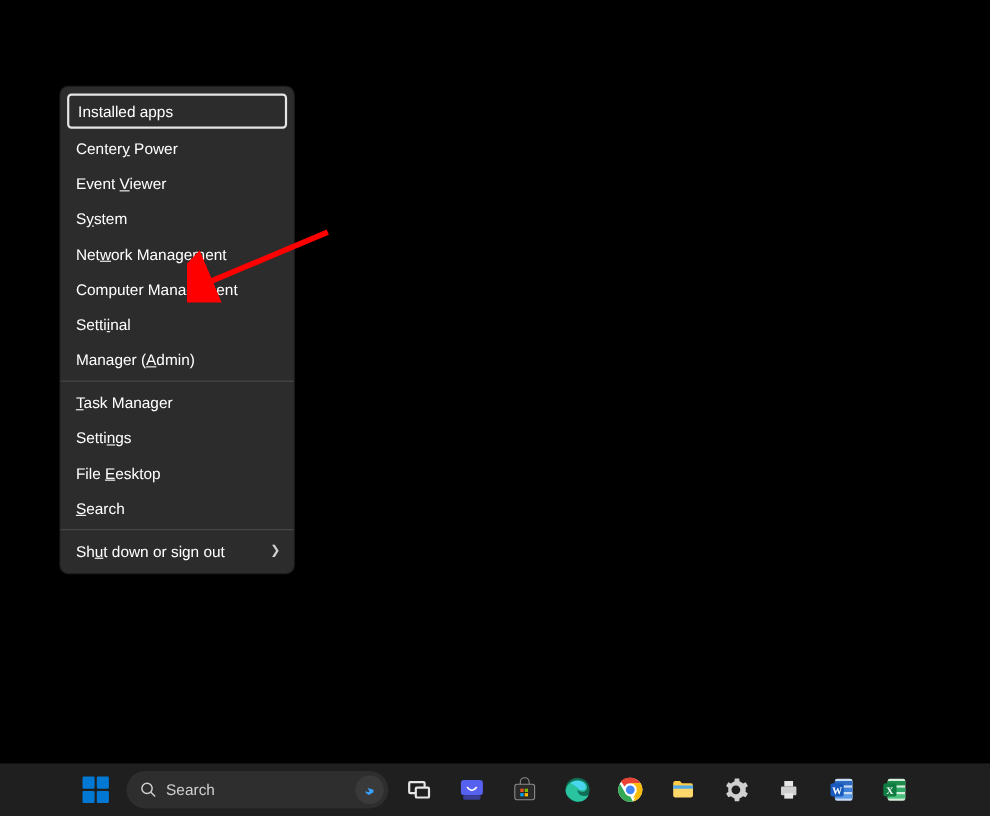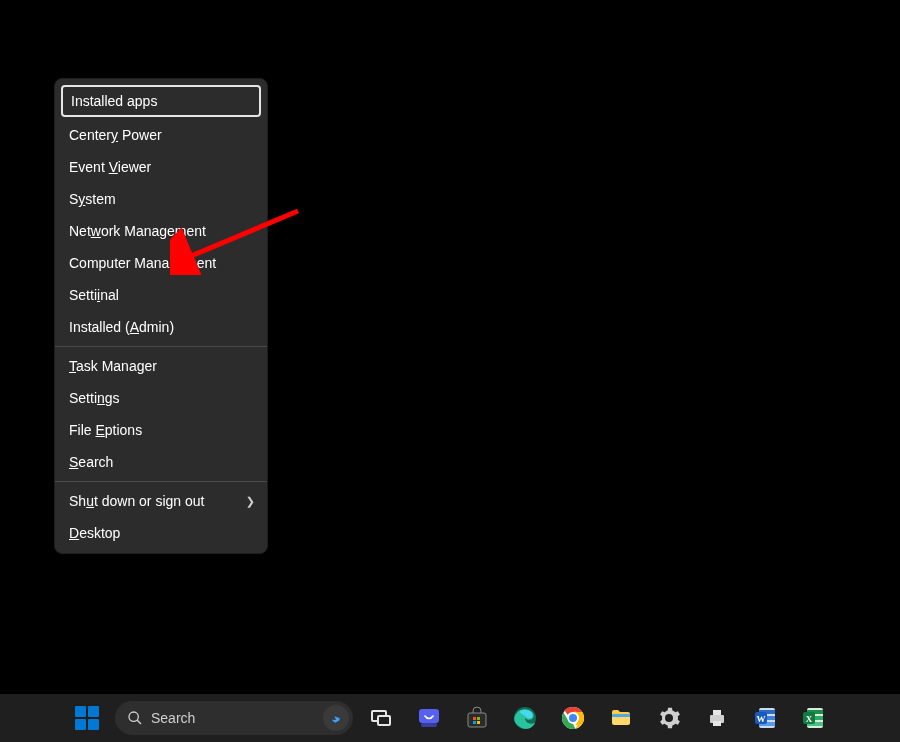--- a/index.html
+++ b/index.html
@@ -161,46 +161,43 @@
   <div class="menu-item">
     <span>Net</span><span class="accel">w</span><span>ork Management</span>
   </div>
   <div class="menu-item">
     <span>Computer Mana</span><span class="accel">g</span><span>ement</span>
   </div>
   <div class="menu-item">
     <span>Setti</span><span class="accel">i</span><span>nal</span>
   </div>
   <div class="menu-item">
-    <span>Installed (</span><span class="accel">A</span><span>dmin)</span>
+    <span>Manager (</span><span class="accel">A</span><span>dmin)</span>
   </div>
 
   <div class="menu-sep"></div>
 
   <div class="menu-item">
     <span></span><span class="accel">T</span><span>ask Manager</span>
   </div>
   <div class="menu-item">
     <span>Setti</span><span class="accel">n</span><span>gs</span>
   </div>
   <div class="menu-item">
-    <span>File </span><span class="accel">E</span><span>ptions</span>
+    <span>File </span><span class="accel">E</span><span>esktop</span>
   </div>
   <div class="menu-item">
     <span></span><span class="accel">S</span><span>earch</span>
   </div>
 
   <div class="menu-sep"></div>
 
   <div class="menu-item">
     <span>Sh</span><span class="accel">u</span><span>t down or sign out</span>
     <span class="submenu-arrow">❯</span>
-  </div>
-  <div class="menu-item">
-    <span></span><span class="accel">D</span><span>esktop</span>
   </div>
 </div>
 
 <svg class="annotation" style="left:170px; top:205px; width:140px; height:70px;" viewBox="0 0 140 70">
   <defs>
     <marker id="ah" markerWidth="14" markerHeight="12" refX="2" refY="6" orient="auto">
       <polygon points="0,0 14,6 0,12" fill="#ff0000"></polygon>
     </marker>
   </defs>
   <line x1="128" y1="6" x2="14" y2="54" stroke="#ff0000" stroke-width="5" marker-end="url(#ah)"></line>

